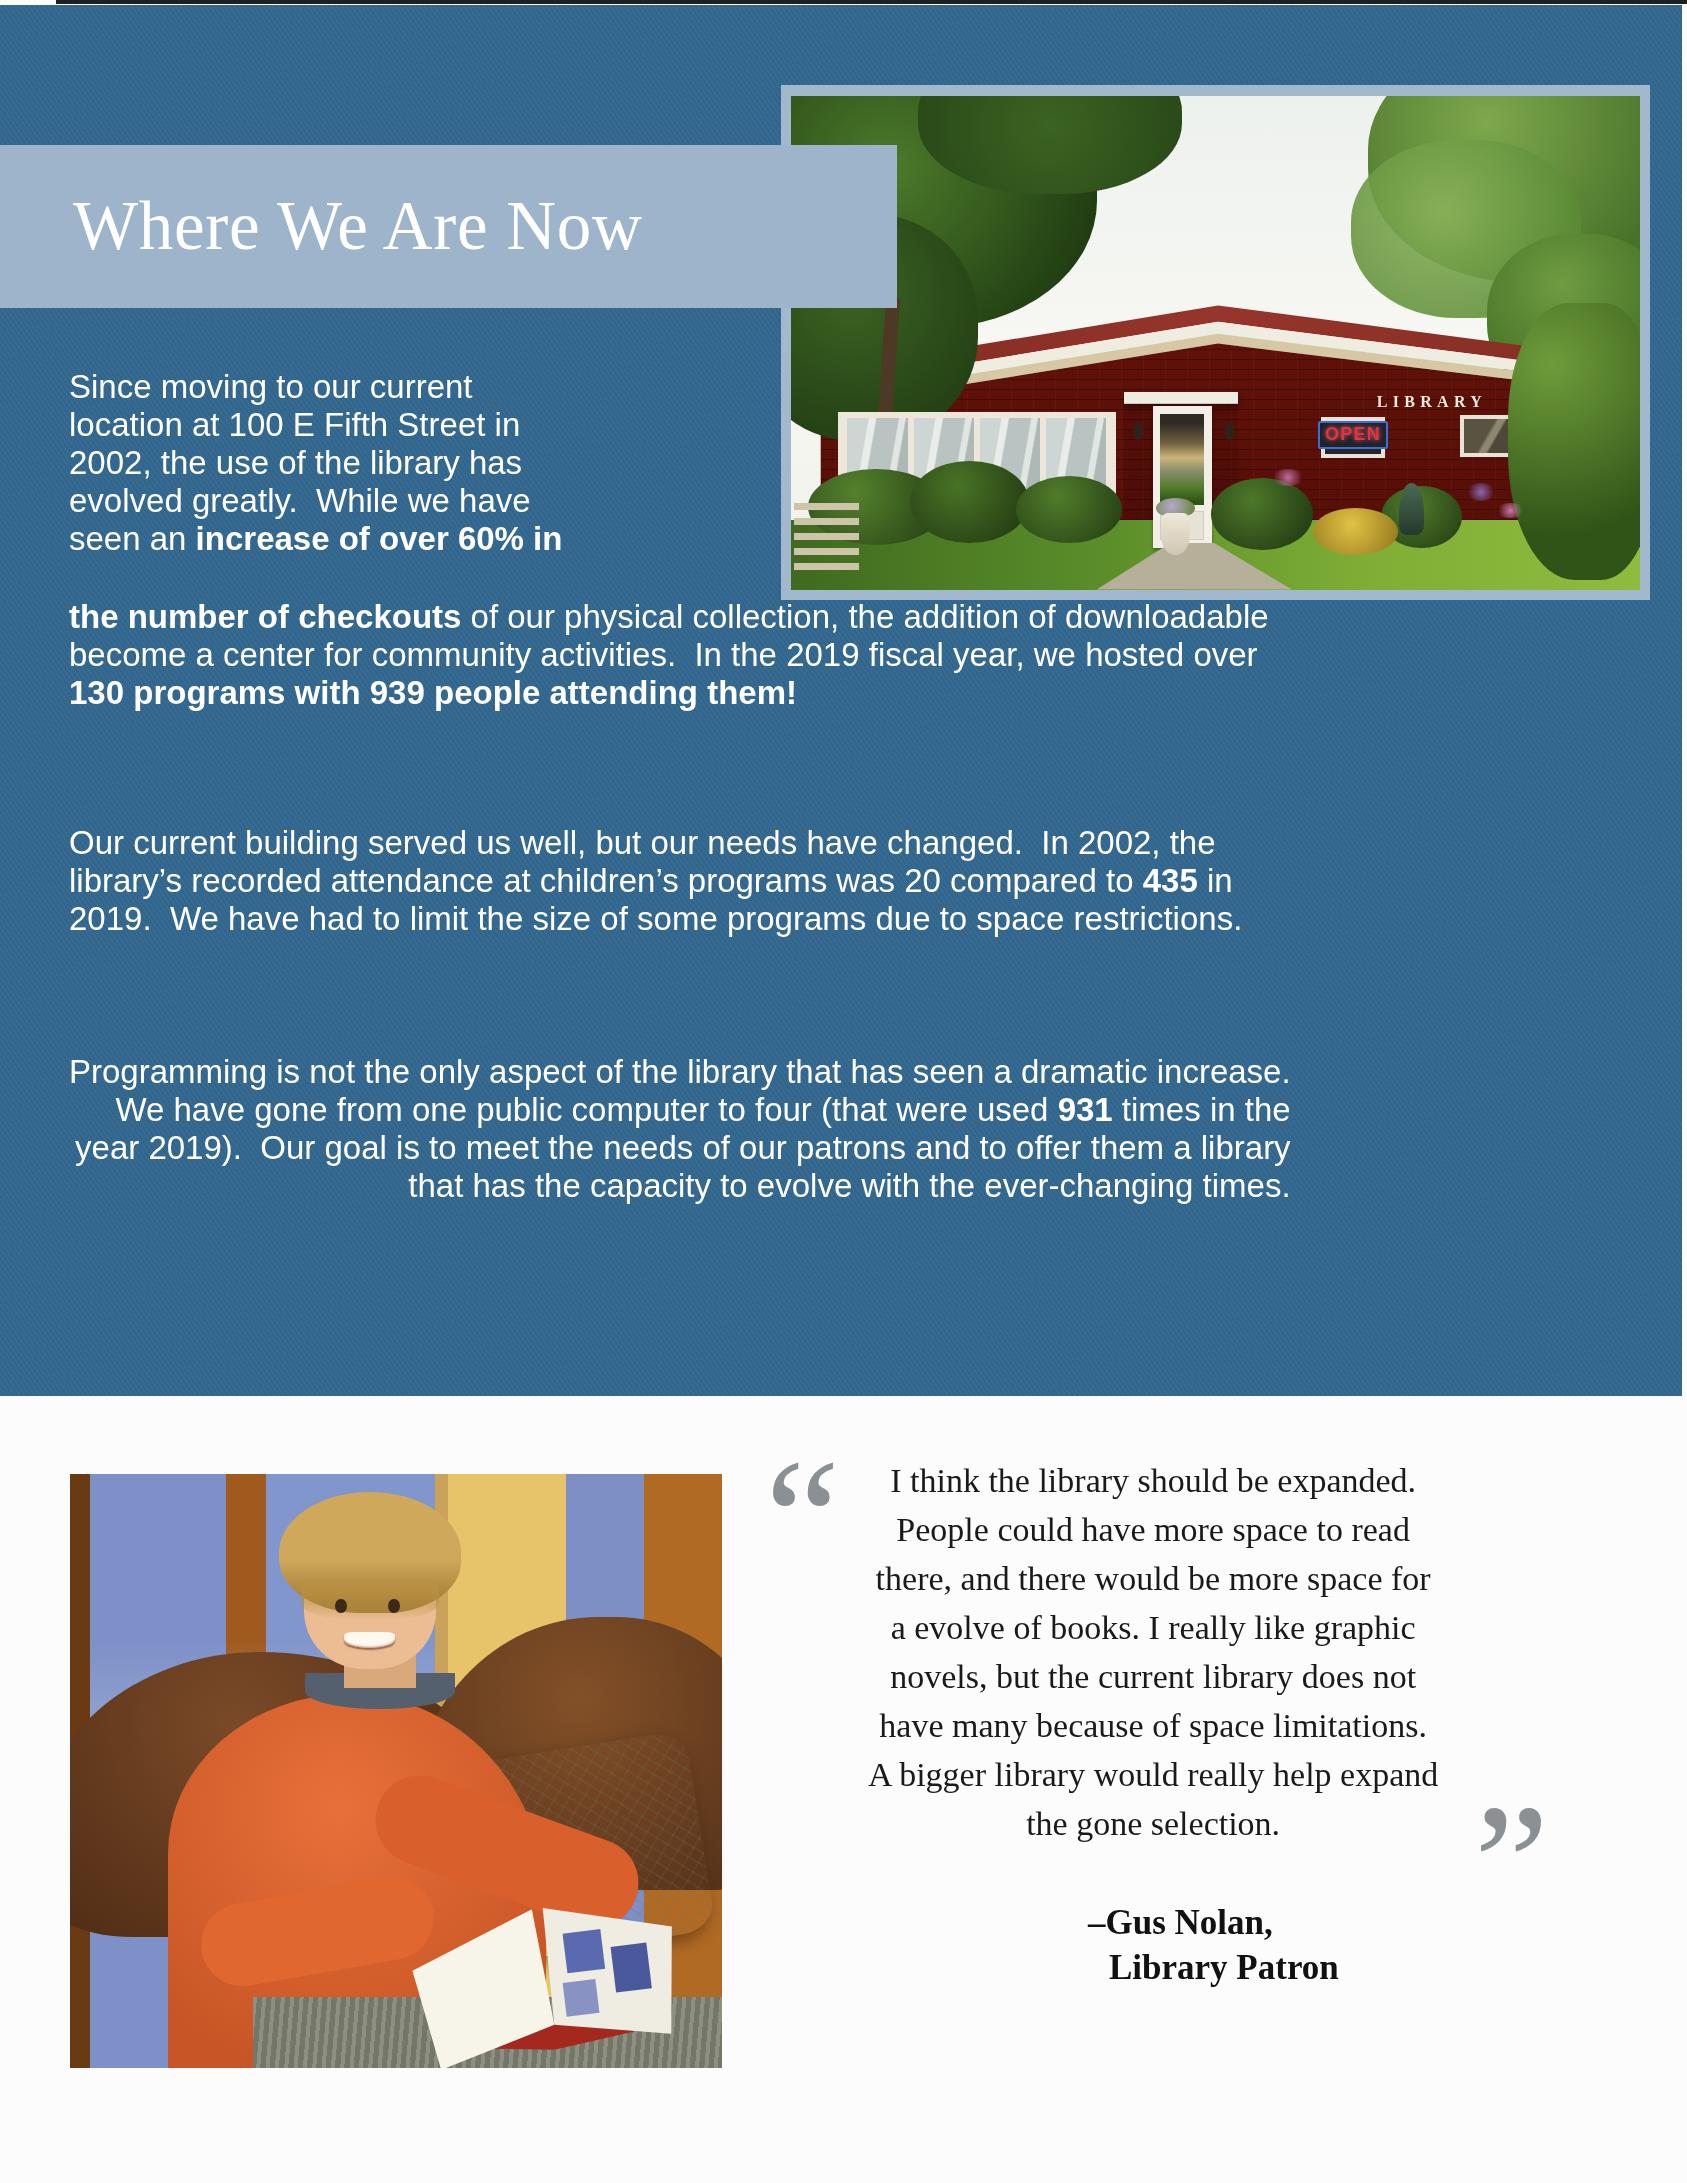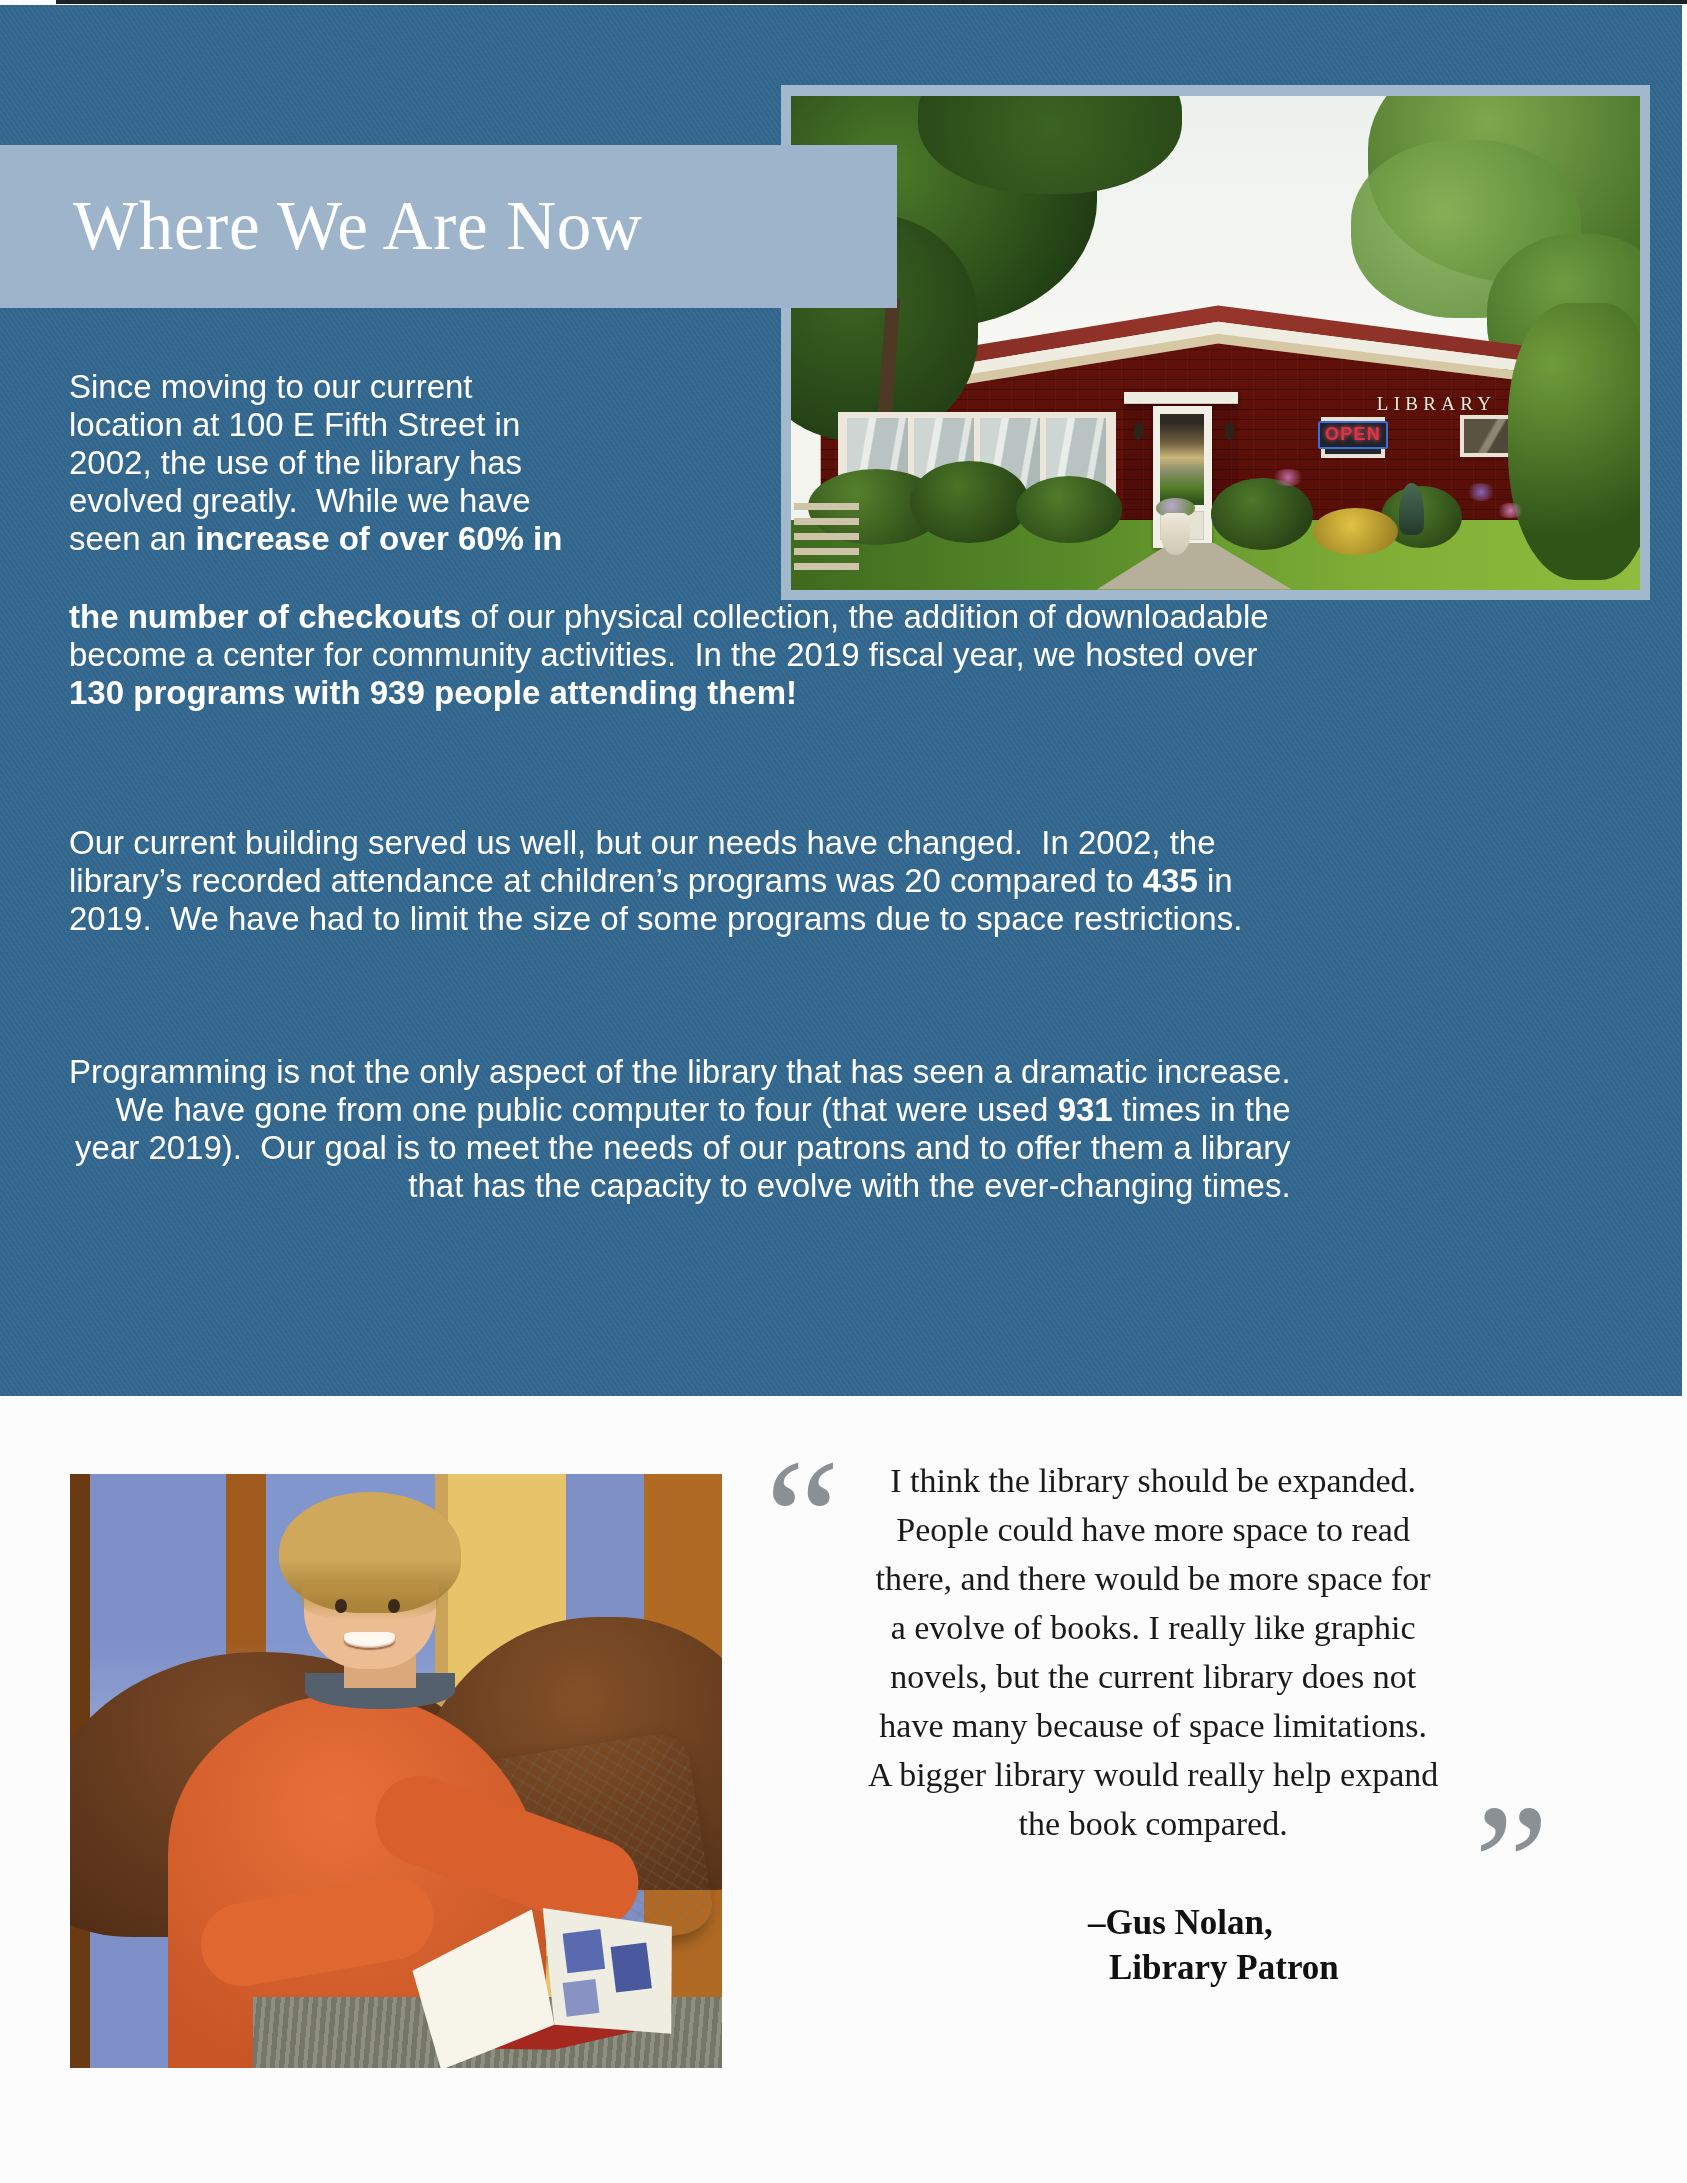--- a/index.html
+++ b/index.html
@@ -68,22 +68,22 @@
   .lamp.l1{left:40.4%;top:66.3%;}
   .lamp.l2{left:51.1%;top:66.3%;}
   .door{z-index:5;left:42.6%;top:62.8%;width:7%;height:28.8%;background:#f2efe6;box-shadow:0 2px 3.3px rgba(0,0,0,.35);}
   .door .glass{left:13%;top:6%;width:74%;height:64%;position:absolute;
     background:linear-gradient(180deg,#2f2a24 0 10%,#70603f 32%,#c9b67a 48%,#8a8f6a 62%,#4f7a28 82%,#2f5418 96%);}
   .door .kick{left:13%;top:74%;width:74%;height:20%;position:absolute;background:#e6e2d4;border:1.3px solid #d2cdbc;box-sizing:border-box;}
 
   .open-window{z-index:5;left:62.4%;top:65.1%;width:7.6%;height:8.3%;background:#23262b;border:4.6px solid #e8e3d6;box-sizing:border-box;display:flex;align-items:flex-start;justify-content:center;}
   .open-sign{border:2.6px solid var(--open_sign_border,#3A6FD8);border-radius:2.6px;background:#20232a;color:var(--open_sign_red,#E23440);
     font-size:18px;font-weight:700;letter-spacing:1.3px;padding:1.3px 5.3px;text-shadow:0 0 5.3px rgba(255,90,110,.9);position:static;}
-  .library-sign{z-index:5;left:69%;top:60.2%;font-family:"Liberation Serif",serif;font-size:19px;letter-spacing:5.3px;color:#ece8dc;
-    text-shadow:0.7px 1.3px 1.3px rgba(60,20,10,.55);}
+  .library-sign{z-index:5;left:69%;top:60.2%;font-family:"Liberation Serif",serif;font-size:16px;letter-spacing:5.3px;color:#ece8dc;
+    text-shadow:0.7px 1.3px 1.3px rgba(60,20,10,.55);font-weight:bold;}
   .win-right{z-index:5;left:78.8%;top:64.6%;width:6.9%;height:8.5%;background:linear-gradient(120deg,#5a5342 0 45%,#8d8670 50% 58%,#4e483a 62%);border:4.6px solid #e8e3d6;box-sizing:border-box;}
 
   .grass{z-index:4;left:0;bottom:0;width:100%;height:14%;
     background:linear-gradient(90deg,#3f6a1f 0%,#5c8f2a 38%,#7fae36 68%,#8fbc3e 100%);}
   .walkway{z-index:5;left:36%;top:90.5%;width:23%;height:9.5%;background:#b6af9a;
     clip-path:polygon(38% 0,60% 0,100% 100%,0 100%);}
 
   .blob{border-radius:50%;}
   .bush{z-index:6;}
   .bush.b1{left:2%;top:75.5%;width:16%;height:15.5%;background:radial-gradient(circle at 35% 30%,#55812d,#2c4a17 78%);}
@@ -290,21 +290,21 @@
 
   <div id="quote-open" class="quote-mark">“</div>
   <div class="quote-block">
       <div>I think the library should be expanded.</div>
       <div>People could have more space to read</div>
       <div>there, and there would be more space for</div>
       <div>a evolve of books. I really like graphic</div>
       <div>novels, but the current library does not</div>
       <div>have many because of space limitations.</div>
       <div>A bigger library would really help expand</div>
-      <div>the book compared.</div>
+      <div>the gone selection.</div>
     </div>
   <div id="quote-close" class="quote-mark">”</div>
   <div class="attribution">
     <div class="a1">–Gus Nolan,</div>
     <div class="a2">Library Patron</div>
   </div>
 
 </div>
 
 

